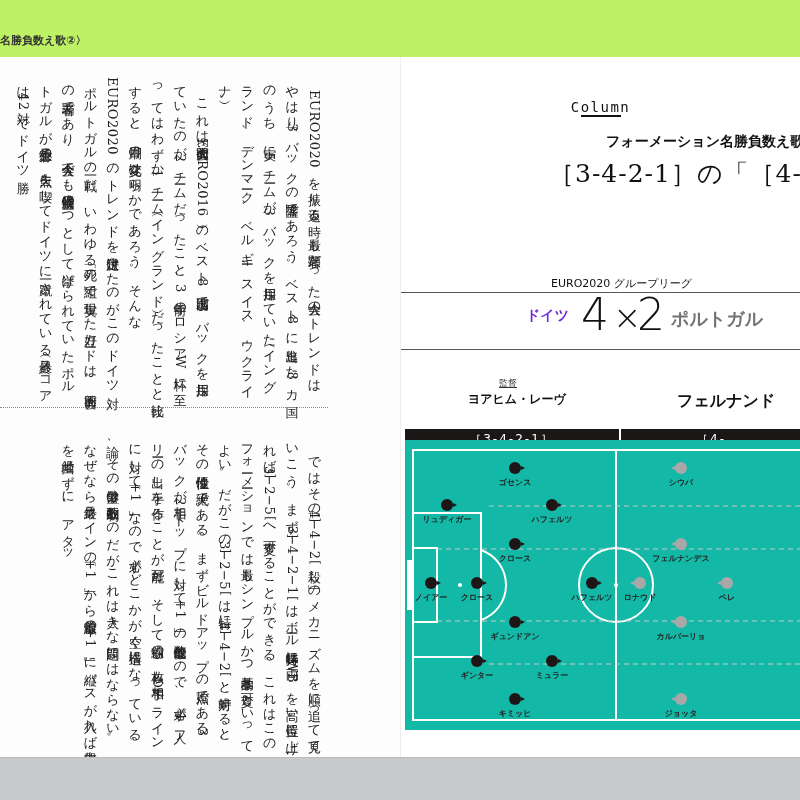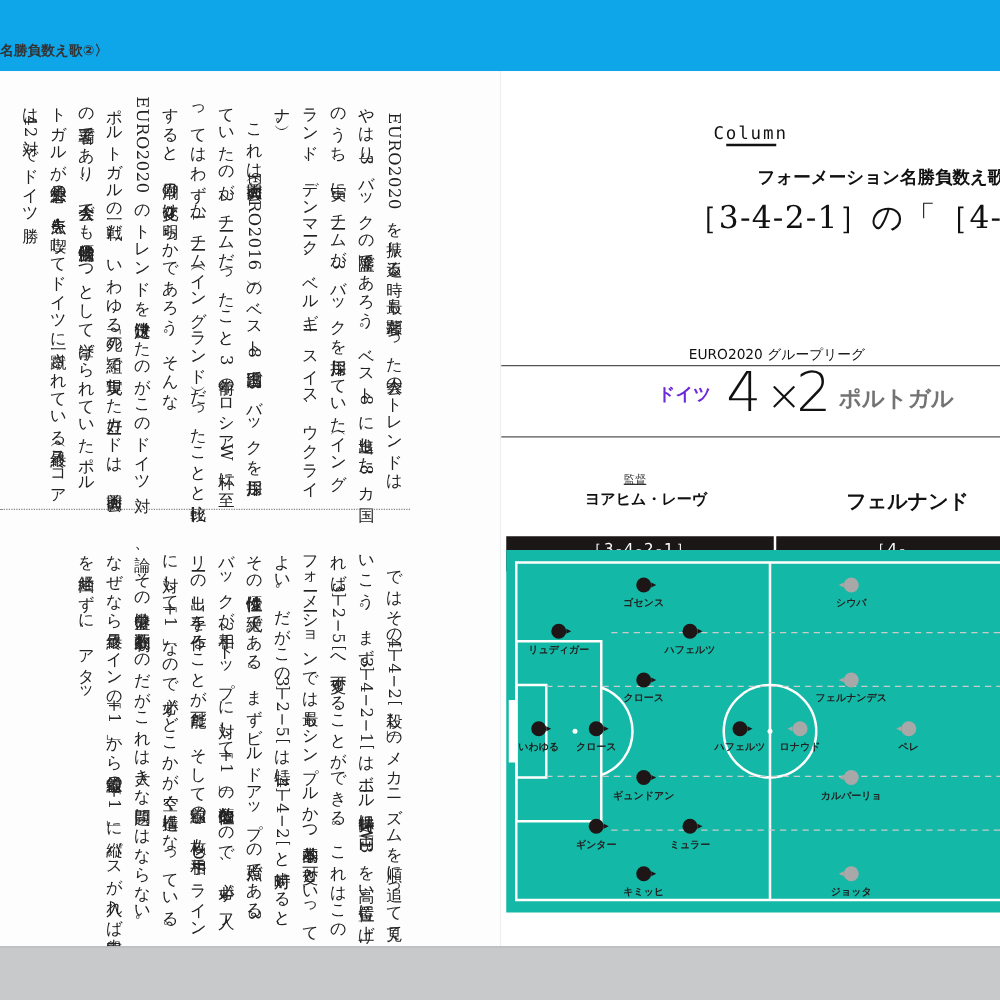--- a/index.html
+++ b/index.html
@@ -1,19 +1,19 @@
 <!DOCTYPE html>
 <html><head>
 <meta charset="utf-8">
 <style>
   * { box-sizing: border-box; margin: 0; padding: 0; }
   html, body { width: 800px; height: 800px; overflow: hidden; background: #c8c9cb; }
   body { position: relative; font-family: "DejaVu Serif", serif; }
 
-  .top-bar { position: absolute; left: 0; top: 0; width: 800px; height: 57px; background: #0ea5e9; }
+  .top-bar { position: absolute; left: 0; top: 0; width: 800px; height: 57px; background: #bef264; }
   .running-head { position: absolute; left: 0; top: 33px; font-family: "DejaVu Sans", sans-serif; font-weight: bold; font-size: 11px; color: #333; white-space: nowrap; }
   .bottom-bar { position: absolute; left: 0; top: 757px; width: 800px; height: 43px; background: #c8c9cb; border-top: 1px solid #b9babc; }
 
   .spread { position: absolute; left: 0; top: 57px; width: 800px; height: 700px; background: #fff; }
   .page-left { position: absolute; left: 0; top: 0; width: 400px; height: 700px; background: #fdfdfd; }
   .gutter { position: absolute; left: 400px; top: 0; width: 1px; height: 700px; background: #eeeeee; }
   .page-right { position: absolute; left: 401px; top: 0; width: 399px; height: 700px; background: #fff; }
 
   
   .vblock { position: absolute; writing-mode: vertical-rl; font-size: 13px; line-height: 22.4px; letter-spacing: 0.5px; color: #222; text-orientation: mixed; }
@@ -118,21 +118,21 @@
           <line x1="32" y1="109" x2="395" y2="109"></line>
           <line x1="32" y1="181" x2="395" y2="181"></line>
           <line x1="84" y1="224" x2="395" y2="224"></line>
         </g>
       </svg>
 
       <div class="player home" style="left:80px; top:22px;"><span class="dot"></span><span>ゴセンス</span></div>
       <div class="player home" style="left:12px; top:59px;"><span class="dot"></span><span>リュディガー</span></div>
       <div class="player home" style="left:117px; top:59px;"><span class="dot"></span><span>ハフェルツ</span></div>
       <div class="player home" style="left:80px; top:98px;"><span class="dot"></span><span>クロース</span></div>
-      <div class="player home" style="left:-4px; top:137px;"><span class="dot"></span><span>いわゆる</span></div>
+      <div class="player home" style="left:-4px; top:137px;"><span class="dot"></span><span>ノイアー</span></div>
       <div class="player home" style="left:42px; top:137px;"><span class="dot"></span><span>クロース</span></div>
       <div class="player home" style="left:157px; top:137px;"><span class="dot"></span><span>ハフェルツ</span></div>
       <div class="player home" style="left:80px; top:176px;"><span class="dot"></span><span>ギュンドアン</span></div>
       <div class="player home" style="left:42px; top:215px;"><span class="dot"></span><span>ギンター</span></div>
       <div class="player home" style="left:117px; top:215px;"><span class="dot"></span><span>ミュラー</span></div>
       <div class="player home" style="left:80px; top:253px;"><span class="dot"></span><span>キミッヒ</span></div>
 
       <div class="player away" style="left:246px; top:22px;"><span class="dot"></span><span>シウバ</span></div>
       <div class="player away" style="left:246px; top:98px;"><span class="dot"></span><span>フェルナンデス</span></div>
       <div class="player away" style="left:205px; top:137px;"><span class="dot"></span><span>ロナウド</span></div>

